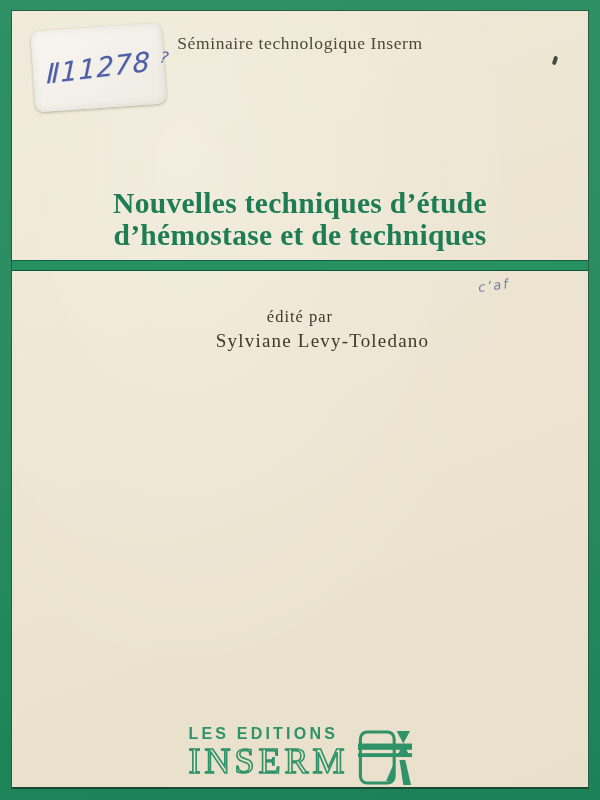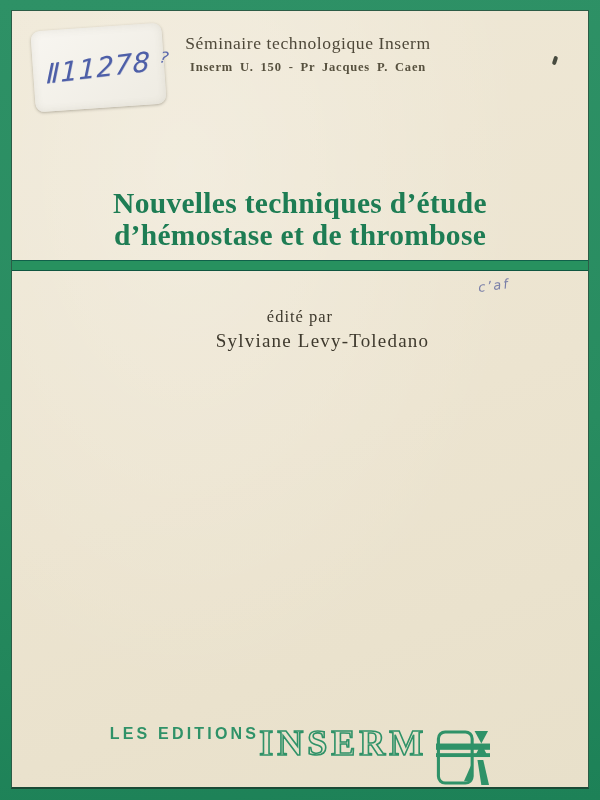--- a/index.html
+++ b/index.html
@@ -23,21 +23,21 @@
   }
   .separator-band{
     position:absolute;
     left:0; top:249px;
     width:100%; height:9px;
     background:#27915f;
     border-top:1px solid #11604a;
     border-bottom:1px solid #0f5640;
   }
   .header-block{
-    position:absolute; top:22px; left:8px; width:100%;
+    position:absolute; top:22px; left:0; width:100%;
     text-align:center;
   }
   .header-line1{
     font-size:17.5px; color:#4e4839; letter-spacing:0.6px;
   }
   .header-line2{
     margin-top:6px;
     font-size:12.5px; font-weight:600;
     color:#56503e; letter-spacing:0.8px; word-spacing:3px;
   }
@@ -97,62 +97,61 @@
     font-size:13px;
     color:#7a7fa8;
     transform:rotate(-7deg);
     letter-spacing:2px;
   }
   .publisher-block{
     position:absolute; left:0; top:714px; width:100%;
     display:flex; justify-content:center; align-items:flex-start;
     gap:9px;
   }
-  .publisher-names{ display:flex; align-items:flex-start; }
+  .publisher-names{ display:flex; flex-direction:column; align-items:flex-start; }
   .les-editions{
     font-family:"Liberation Sans", sans-serif;
     font-weight:bold;
     font-size:16px;
     letter-spacing:3.2px;
     color:#2f9268;
   }
   .inserm-word{
     font-family:"Liberation Serif", serif;
-    font-weight:bold;
+    font-weight:normal;
     font-size:36px;
     line-height:0.92;
     letter-spacing:4px;
     margin-top:2px;
     color:#2f9268;
     -webkit-text-fill-color:transparent;
     -webkit-text-stroke:1.6px #2f9268;
   }
   .logo-mark{ width:54px; height:62px; margin-top:2px; }
 </style>
 </head>
 <body>
 
 <div class="page">
   <div class="panel">
 
     <div class="header-block">
       <div class="header-line1">Séminaire technologique Inserm</div>
-      <div class="header-line2">Inserm U. 150 - Pr Jacques P. Caen</div>
     </div>
 
     <div class="sticker">
       <span class="sticker-code">Ⅱ11278</span>
     </div>
     <span class="sticker-overflow-mark">?</span>
 
     <div class="ink-speck"></div>
 
     <div class="title-block">
       <div>Nouvelles techniques d’étude</div>
-      <div>d’hémostase et de thrombose</div>
+      <div>d’hémostase et de techniques</div>
     </div>
 
     <div class="separator-band"></div>
 
     <div class="editor-block">
       <div class="editor-prefix">édité par</div>
       <div class="editor-name">Sylviane Levy-Toledano</div>
     </div>
 
     <span class="annotation">c’af</span>

